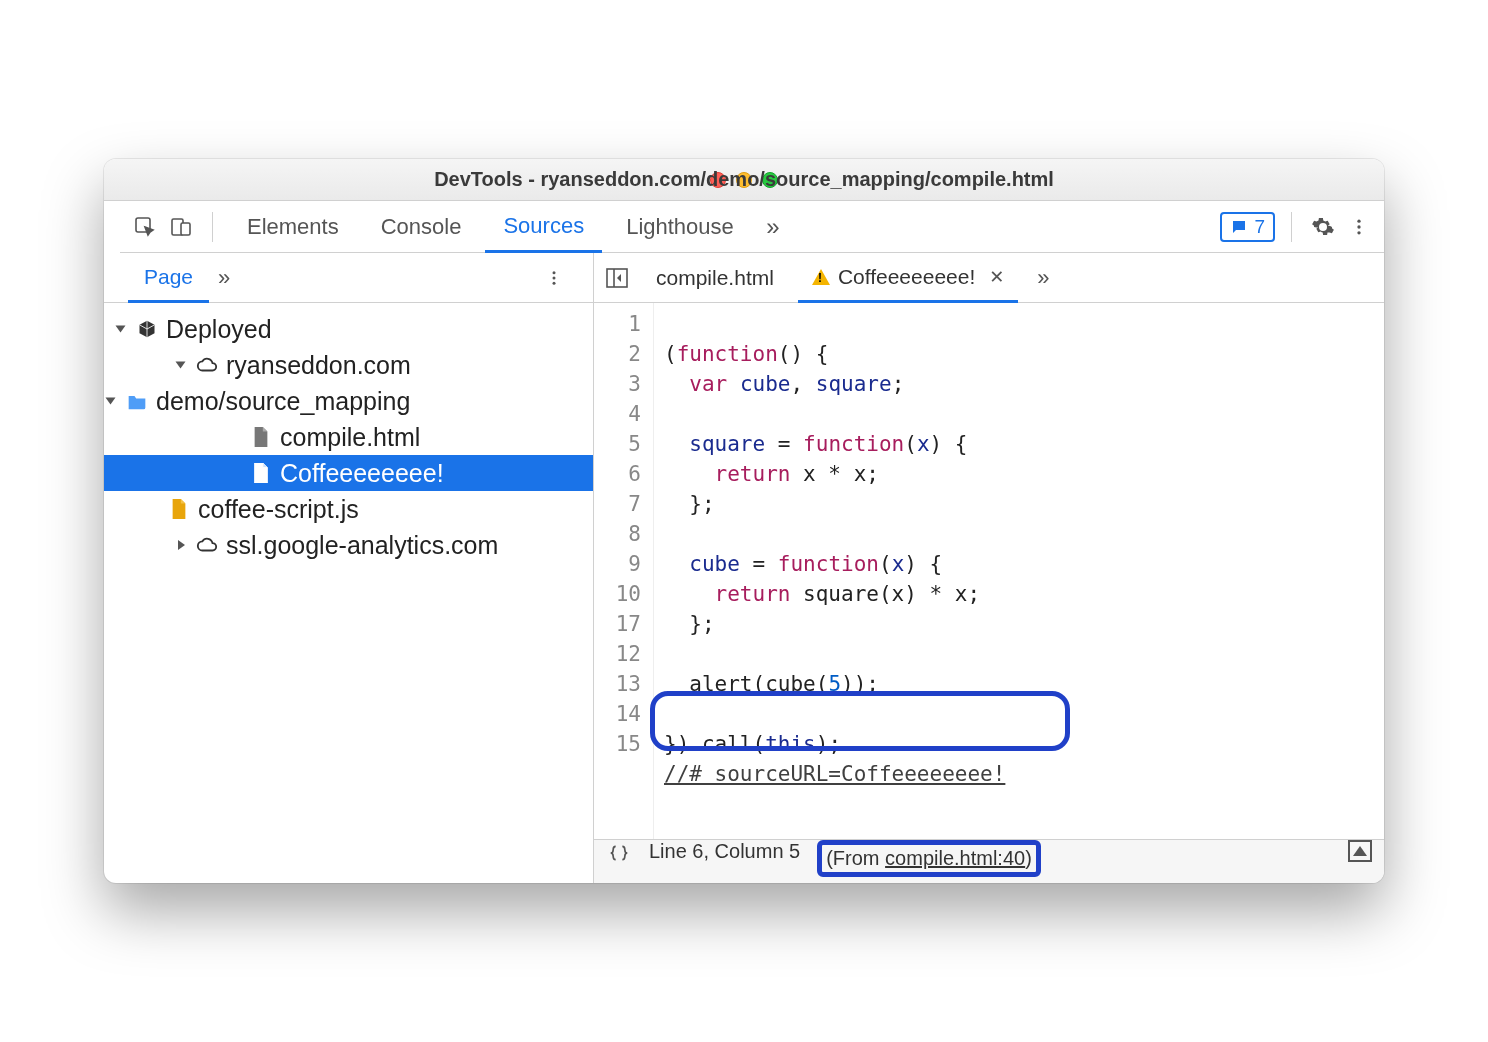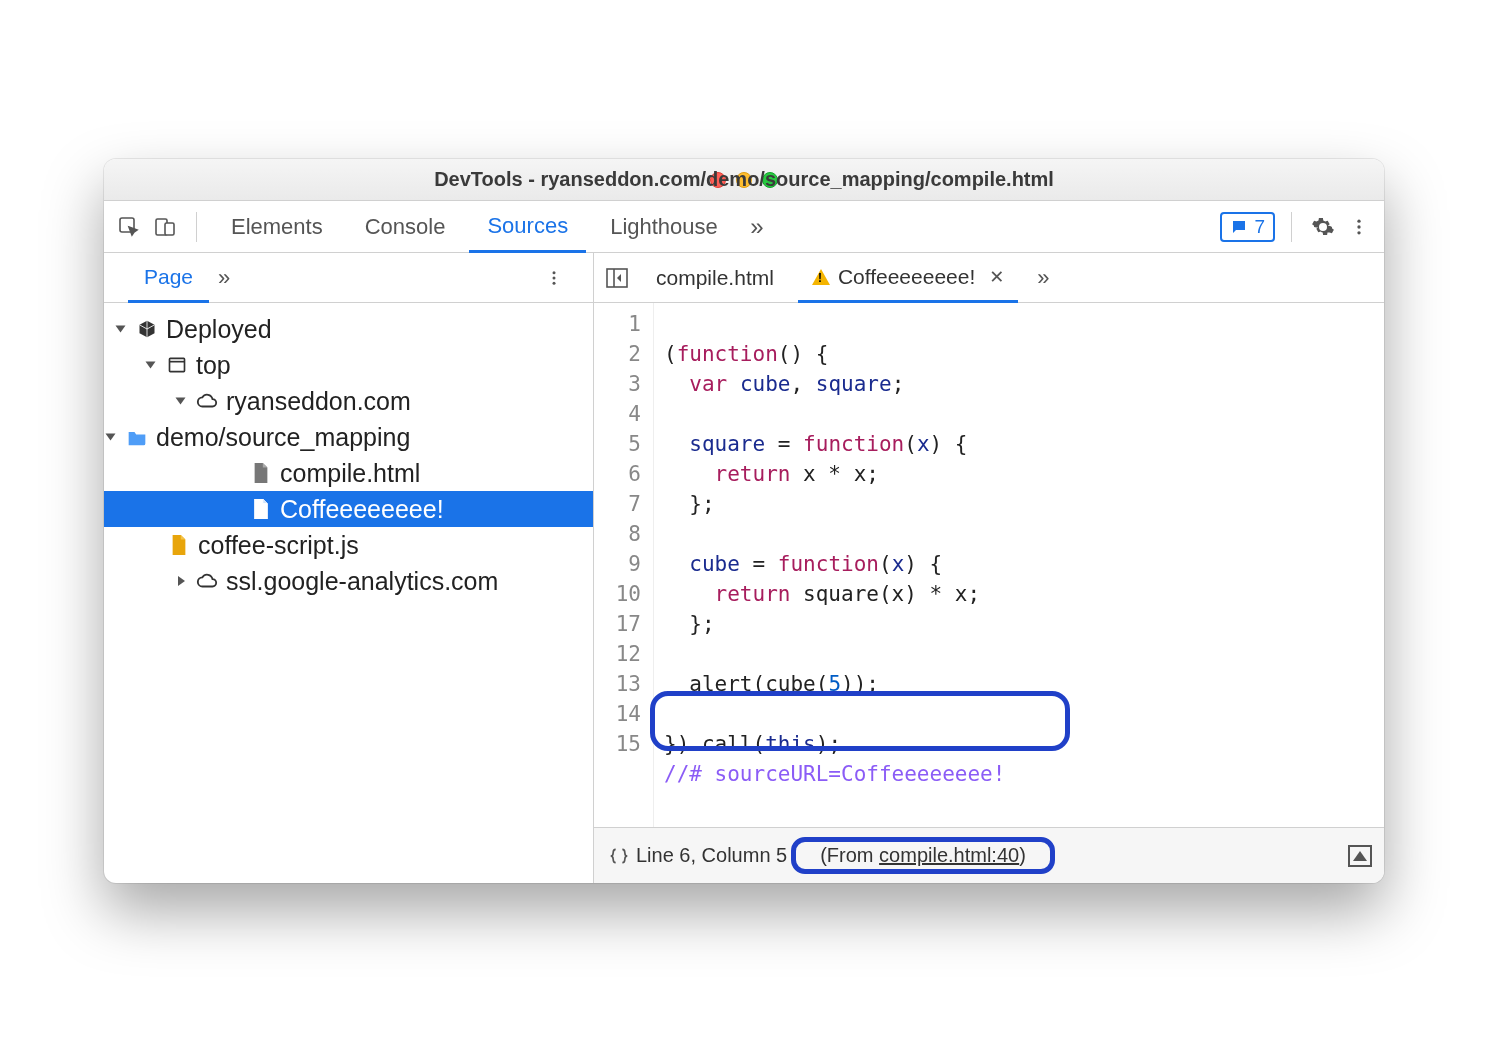--- a/index.html
+++ b/index.html
@@ -44,20 +44,21 @@
   }
   
   .toolbar {
     height: 52px;
     border-bottom: 1px solid #d0d0d0;
     display:flex; align-items:center;
     padding: 0 10px;
     gap: 6px;
     font-size: 22px;
     color:#555;
+    margin-left:16px;
   }
   .tb-sep { width:1px; height:30px; background:#d0d0d0; margin:0 10px; }
   .tb-icon { width:30px; height:30px; display:flex; align-items:center; justify-content:center; color:#555; }
   .top-tab { padding: 0 18px; height:52px; display:flex; align-items:center; cursor:pointer; }
   .top-tab.active { color:#1a73e8; border-bottom:3px solid #1a73e8; margin-bottom:-1px; }
   .spacer { flex:1; }
   .issues-badge {
     display:flex; align-items:center; gap:6px;
     border:2px solid #1a73e8; border-radius:4px;
     padding:2px 8px; font-size:19px; color:#1a73e8; font-weight:500;
@@ -92,31 +93,31 @@
   .warn-tri { width:0;height:0;border-left:9px solid transparent;border-right:9px solid transparent;border-bottom:16px solid #f4b400; position:relative; }
   .warn-tri::after{content:"!";position:absolute;left:-3px;top:2px;font-size:12px;font-weight:700;color:#000;}
   .closex { font-size:18px; color:#555; margin-left:6px; }
   
   .editor { flex:1; display:flex; font-family: Menlo, Consolas, monospace; font-size:21px; line-height:30px; overflow:hidden; }
   .gutter { width:60px; text-align:right; color:#888; padding:6px 12px 6px 0; border-right:1px solid #eee; }
   .code { flex:1; padding:6px 10px; white-space:pre; color:#222; position:relative; }
   .kw { color:#a71d5d; } 
   .id { color:#1a2b8f; } 
   .num { color:#005cc5; }
-  .com { color:#8b5cf6; }
+  .com { color:#404040;text-decoration:underline; }
   .pun { color:#222; }
   .hl1 { position:absolute; border:5px solid #2040c8; border-radius:18px; }
   
   .footer {
-    height:56px; border-top:1px solid #d0d0d0; background:#f6f6f6;
-    display:flex; align-items:center; padding:0 12px; font-size:20px; color:#333; gap:4px;
+    height:44px; border-top:1px solid #d0d0d0; background:#f6f6f6;
+    display:flex; align-items:flex-start; padding:0 12px; font-size:20px; color:#333; gap:17px;
   }
   .foot-icon{width:26px;height:26px;display:flex;align-items:center;justify-content:center;color:#555;}
   .from-link { text-decoration: underline; }
-  .hl2 { border:5px solid #2040c8; border-radius:14px; padding:2px 24px; display:inline-block; }
+  .hl2 { border:5px solid #2040c8; border-radius:6px; padding:2px 4px; display:inline-block; }
 </style>
 </head>
 <body>
 
 <div class="window">
 
   <div class="titlebar">
     <div class="traffic">
       <div class="light red"></div>
       <div class="light yellow"></div>
@@ -184,30 +185,20 @@
       <div class="tree">
         <div class="tree-row" style="padding-left:10px">
           <span class="tw open"></span>
           <span class="ticon">
               <svg width="20" height="20" viewBox="0 0 24 24" fill="#333">
                 <path d="M12 2l9 5v10l-9 5-9-5V7z"></path>
                 <path d="M12 2v20M3 7l9 5 9-5" stroke="#fff" stroke-width="1" fill="none"></path>
               </svg>
             </span>
           <span>Deployed</span>
-        </div>
-        <div class="tree-row" style="padding-left:40px">
-          <span class="tw open"></span>
-          <span class="ticon">
-              <svg width="20" height="20" viewBox="0 0 24 24" fill="none" stroke="#333" stroke-width="2">
-                <rect x="3" y="4" width="18" height="16" rx="1"></rect>
-                <line x1="3" y1="8" x2="21" y2="8"></line>
-              </svg>
-            </span>
-          <span>top</span>
         </div>
         <div class="tree-row" style="padding-left:70px">
           <span class="tw open"></span>
           <span class="ticon">
               <svg width="22" height="18" viewBox="0 0 24 18" fill="none" stroke="#333" stroke-width="2">
                 <path d="M7 15a5 5 0 010-10 6 6 0 0111 2 4 4 0 010 8H7z"></path>
               </svg>
             </span>
           <span>ryanseddon.com</span>
         </div>

